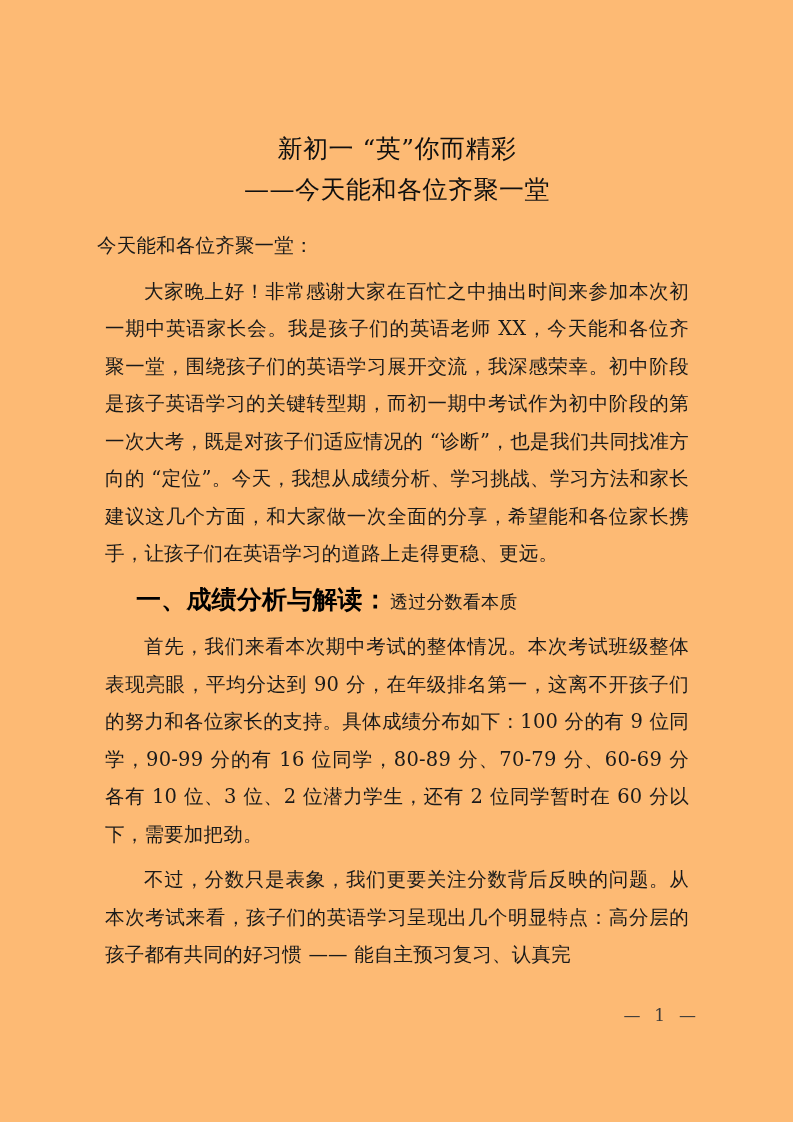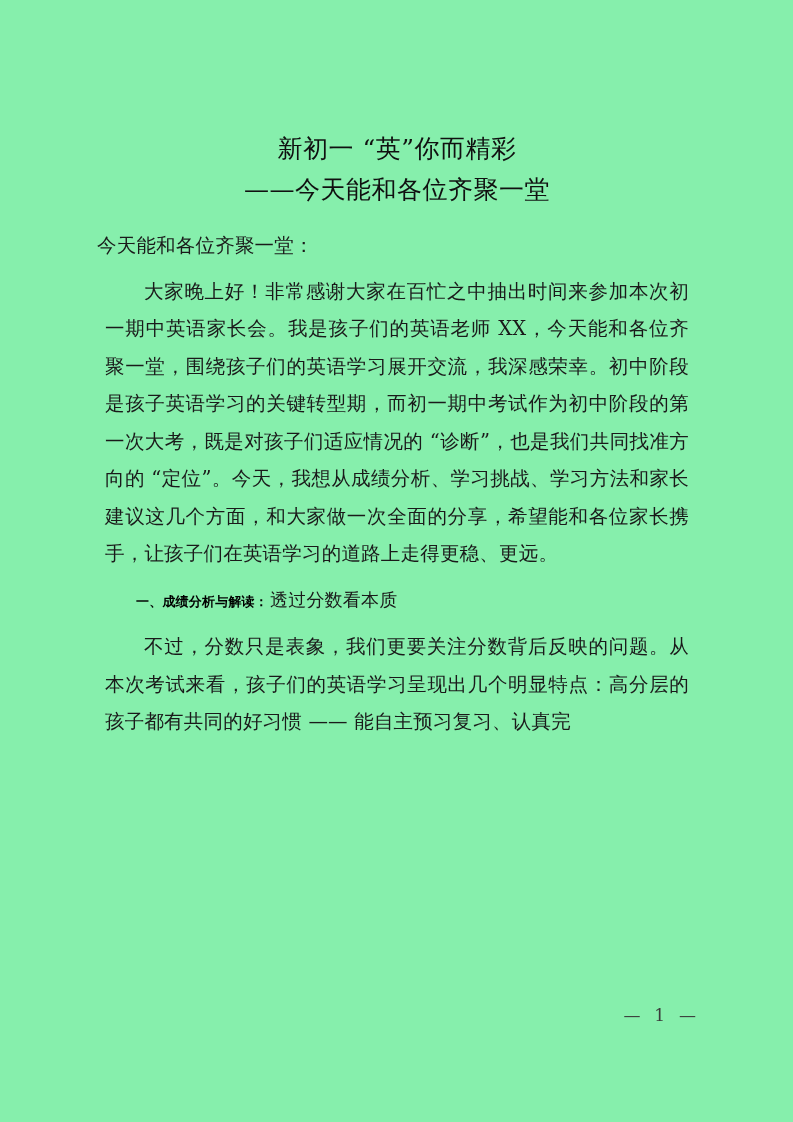--- a/index.html
+++ b/index.html
@@ -13,21 +13,21 @@
     position: relative;
     font-family: "DejaVu Serif", "Liberation Serif", serif;
     color: #1a1a1a;
     overflow: hidden;
   }
   .page {
     position: absolute;
     left: 0; top: 0;
     width: 793px;
     height: 1122px;
-    background: #86efac;
+    background: #fdba74;
   }
   .content {
     position: absolute;
     left: 97px;
     top: 128px;
     width: 600px;
   }
   .doc-title {
     text-align: center;
     font-size: 25px;
@@ -60,21 +60,21 @@
   .section-heading {
     font-size: 19.5px;
     line-height: 37.5px;
     text-indent: 2em;
     margin: 0;
     letter-spacing: 0.2px;
   }
   .section-heading .heading-main {
     font-family: "DejaVu Sans", "Liberation Sans", sans-serif;
     font-weight: bold;
-    font-size: 13px;
+    font-size: 25px;
     color: #000000;
   }
   .section-heading .heading-sub {
     font-family: "DejaVu Serif", "Liberation Serif", serif;
     font-weight: normal;
     font-size: 18px;
     color: #1a1a1a;
     margin-left: 2px;
   }
   .page-footer {
@@ -103,20 +103,21 @@
     </div>
 
     <div class="salutation">今天能和各位齐聚一堂：</div>
 
     <p class="body-para">大家晚上好！非常感谢大家在百忙之中抽出时间来参加本次初一期中英语家长会。我是孩子们的英语老师 XX，今天能和各位齐聚一堂，围绕孩子们的英语学习展开交流，我深感荣幸。初中阶段是孩子英语学习的关键转型期，而初一期中考试作为初中阶段的第一次大考，既是对孩子们适应情况的 “诊断”，也是我们共同找准方向的 “定位”。今天，我想从成绩分析、学习挑战、学习方法和家长建议这几个方面，和大家做一次全面的分享，希望能和各位家长携手，让孩子们在英语学习的道路上走得更稳、更远。</p>
 
     <p class="section-heading">
       <span class="heading-main">一、成绩分析与解读：</span><span class="heading-sub">透过分数看本质</span>
     </p>
 
+    <p class="body-para">首先，我们来看本次期中考试的整体情况。本次考试班级整体表现亮眼，平均分达到 90 分，在年级排名第一，这离不开孩子们的努力和各位家长的支持。具体成绩分布如下：100 分的有 9 位同学，90-99 分的有 16 位同学，80-89 分、70-79 分、60-69 分各有 10 位、3 位、2 位潜力学生，还有 2 位同学暂时在 60 分以下，需要加把劲。</p>
 
     <p class="body-para">不过，分数只是表象，我们更要关注分数背后反映的问题。从本次考试来看，孩子们的英语学习呈现出几个明显特点：高分层的孩子都有共同的好习惯 —— 能自主预习复习、认真完</p>
 
   </div>
 
   <div class="page-footer">—  1  —</div>
 
 </div>
 
 </body></html>

